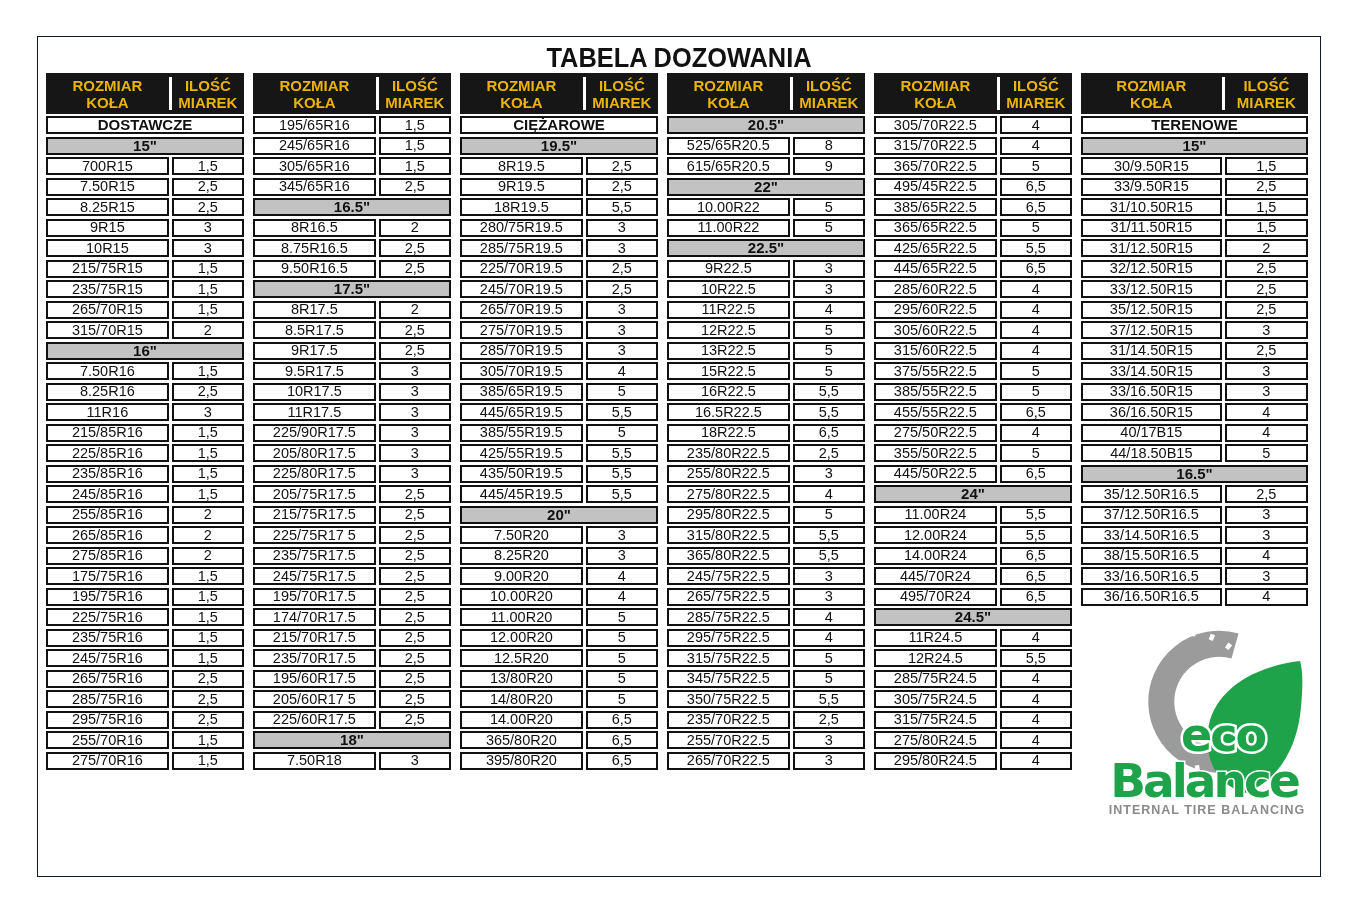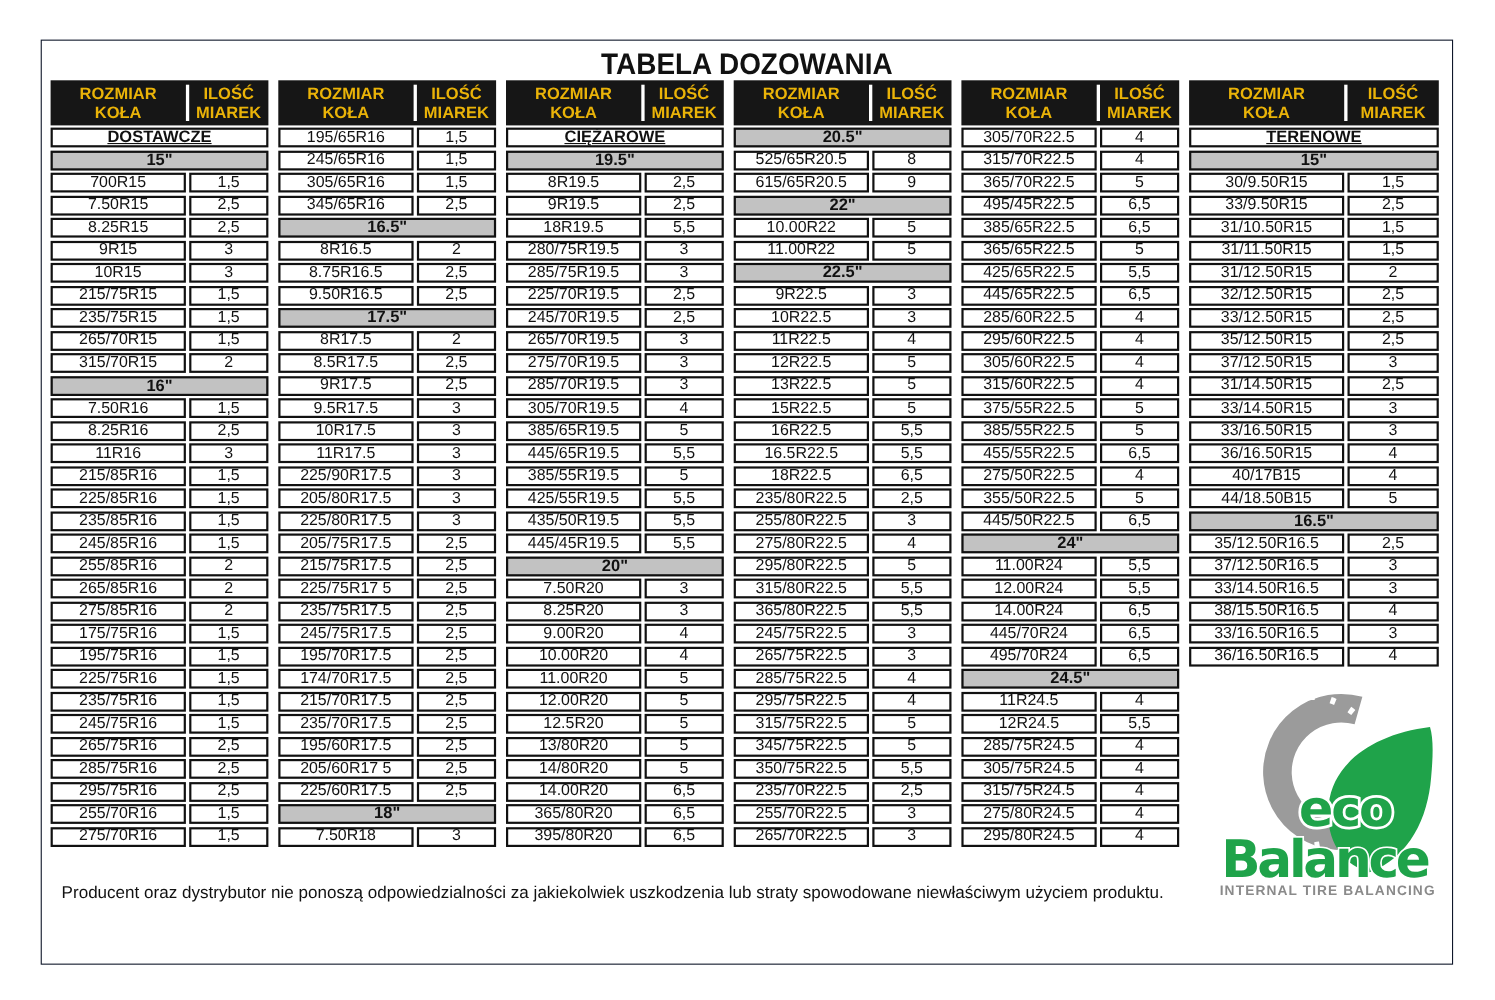--- a/index.html
+++ b/index.html
@@ -18,21 +18,21 @@
   .h-div{width:3px;height:33px;background:#fff;}
   .h-qty{flex:1;}
   .row{display:flex;gap:3px;height:18px;margin-bottom:2.5px;flex:0 0 auto;}
   .cell{border:2px solid #111;background:#fff;font-size:14.5px;line-height:14.5px;
     display:flex;align-items:center;justify-content:center;box-sizing:border-box;}
   .cell.size{width:62%;}
   .cell.qty{flex:1;}
   .cat-row,.sec-row{height:18px;margin-bottom:2.5px;border:2px solid #111;box-sizing:border-box;
     font-weight:bold;font-size:15px;line-height:14px;display:flex;align-items:center;
     justify-content:center;flex:0 0 auto;}
-  .cat-row{background:#fff;text-decoration:underline;}
+  .cat-row{background:#fff;}
   .sec-row{background:#c2c2c2;}
   #footer{position:absolute;left:18px;top:762px;width:1010px;font-size:15.5px;line-height:25px;}
   #footer b{font-weight:bold;}
   #logo{position:absolute;left:1062px;top:582px;width:215px;height:200px;}
 </style>
 </head>
 <body>
 
 <div id="page">
   <div id="frame">
@@ -798,21 +798,20 @@
             <div class="cell qty">3</div>
           </div>
           <div class="row">
             <div class="cell size">36/16.50R16.5</div>
             <div class="cell qty">4</div>
           </div>
         </div>
     </div>
 
     <div id="footer">
-        <div>Producent oraz dystrybutor nie ponoszą odpowiedzialności za jakiekolwiek uszkodzenia lub straty spowodowane niewłaściwym użyciem produktu.</div>
       </div>
 
     <svg id="logo" viewBox="0 0 215 200" xmlns="http://www.w3.org/2000/svg">
 
       <g>
         <path d="M 135 27 A 58 58 0 1 0 140 137" fill="none" stroke="#9b9b9b" stroke-width="26"></path>
         <path d="M 135 27 A 58 58 0 1 0 140 137" fill="none" stroke="#ffffff" stroke-width="5" stroke-dasharray="4 13" transform="translate(0,0)" opacity="0"></path>
         <circle cx="88" cy="82" r="68" fill="none" stroke="#ffffff" stroke-width="6" stroke-dasharray="4.5 14.5"></circle>
       </g>
 

